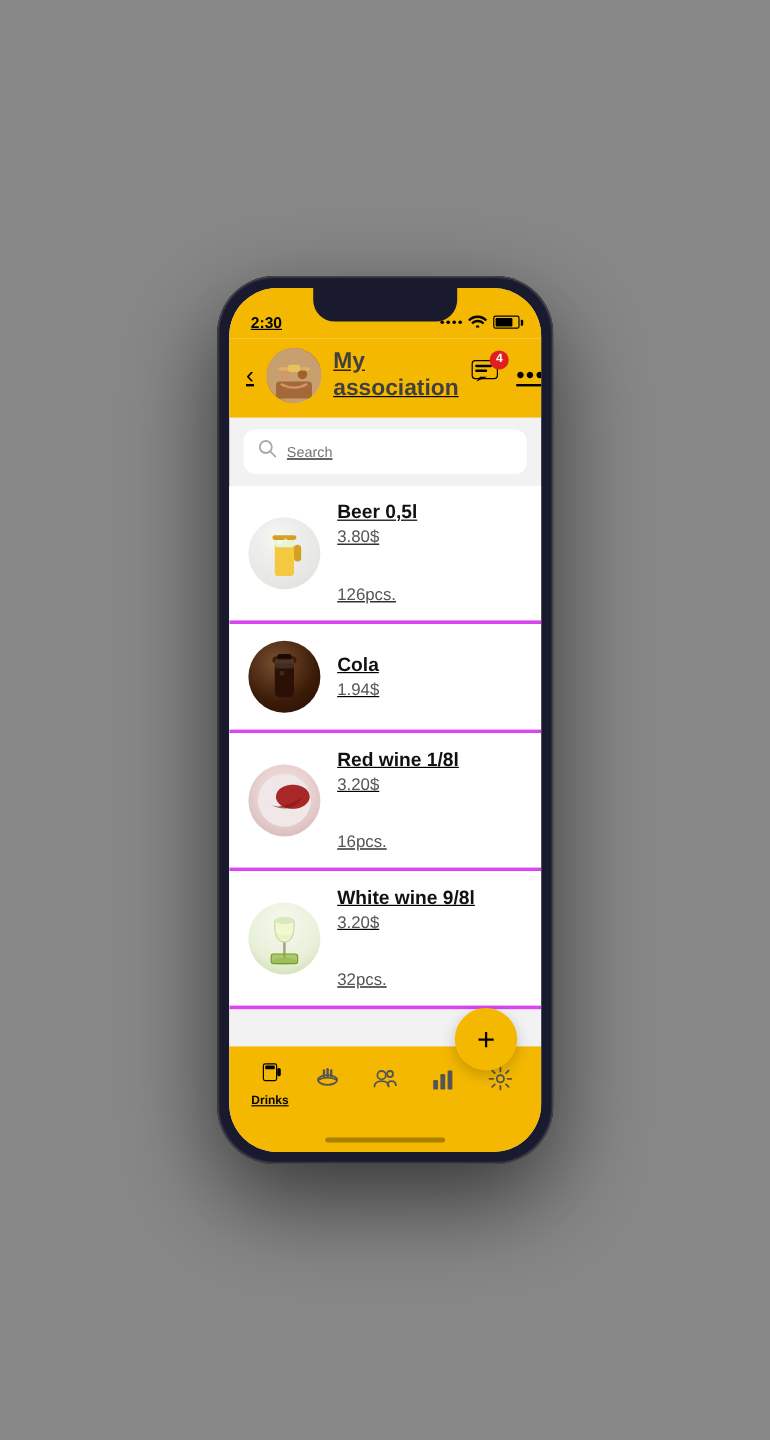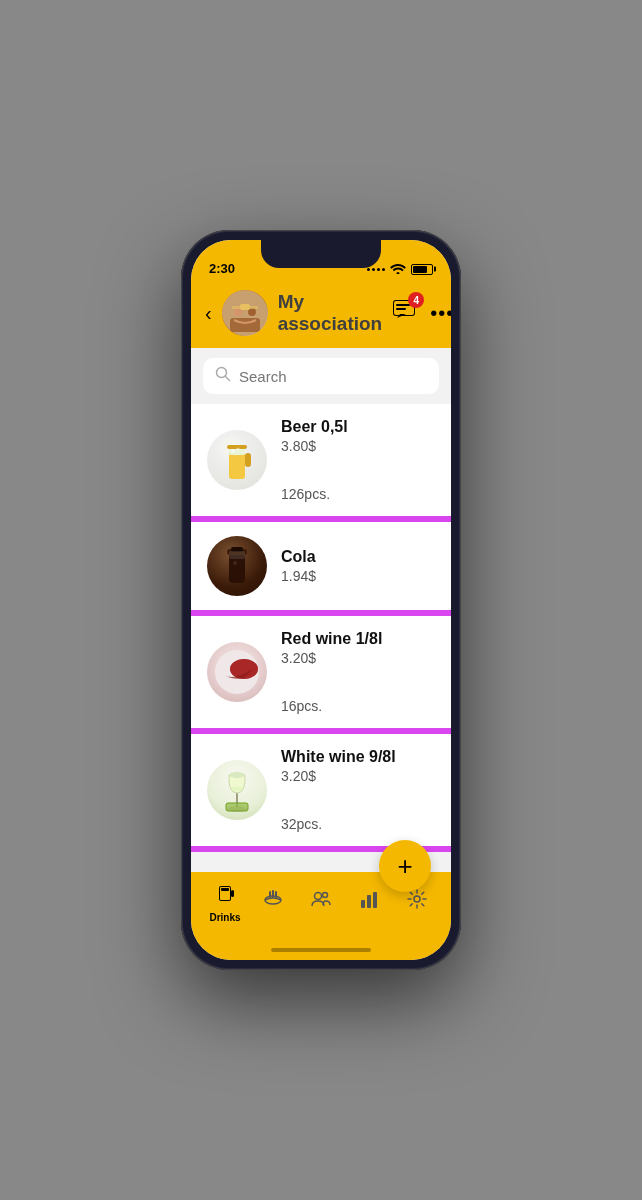--- a/index.html
+++ b/index.html
@@ -12,20 +12,21 @@
       font-family: -apple-system, BlinkMacSystemFont, 'Helvetica Neue', sans-serif;
     }
     .phone-shell {
       width: 280px;
       height: 740px;
       background: #1a1a2e;
       border-radius: 48px;
       padding: 10px;
       box-shadow: 0 30px 80px rgba(0,0,0,0.6), inset 0 0 0 1px #444, inset 0 0 0 2px #2a2a3e;
       position: relative;
+      text-decoration: underline;
     }
     .phone-inner {
       width: 100%;
       height: 100%;
       background: #f2f2f2;
       border-radius: 40px;
       overflow: hidden;
       display: flex;
       flex-direction: column;
       position: relative;
@@ -177,37 +178,37 @@
       gap: 8px;
       flex-shrink: 0;
     }
     .search-icon {
       font-size: 16px;
       color: #aaa;
     }
     .search-input {
       border: none;
       outline: none;
-      font-size: 15px;
+      font-size: 12px;
       color: #999;
       background: transparent;
       flex: 1;
     }
     
     .list-container {
       flex: 1;
       background: #f2f2f2;
       overflow-y: auto;
     }
     .list-item {
       background: #fff;
       display: flex;
       align-items: center;
       padding: 14px 16px;
-      border-bottom: 6px solid #d946ef;
+      border-bottom: 3px solid #d946ef;
       gap: 14px;
       cursor: pointer;
     }
     .item-image {
       width: 60px;
       height: 60px;
       border-radius: 50%;
       overflow: hidden;
       flex-shrink: 0;
       display: flex;

